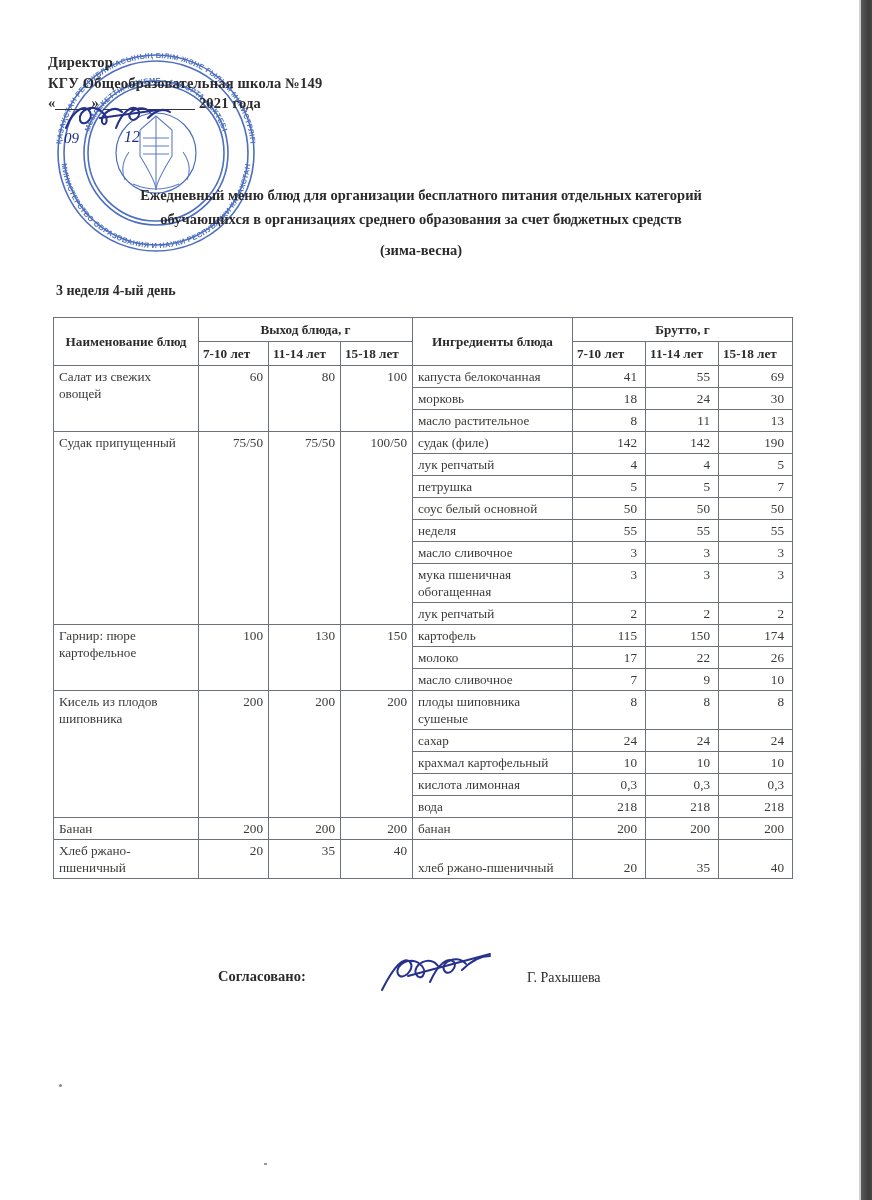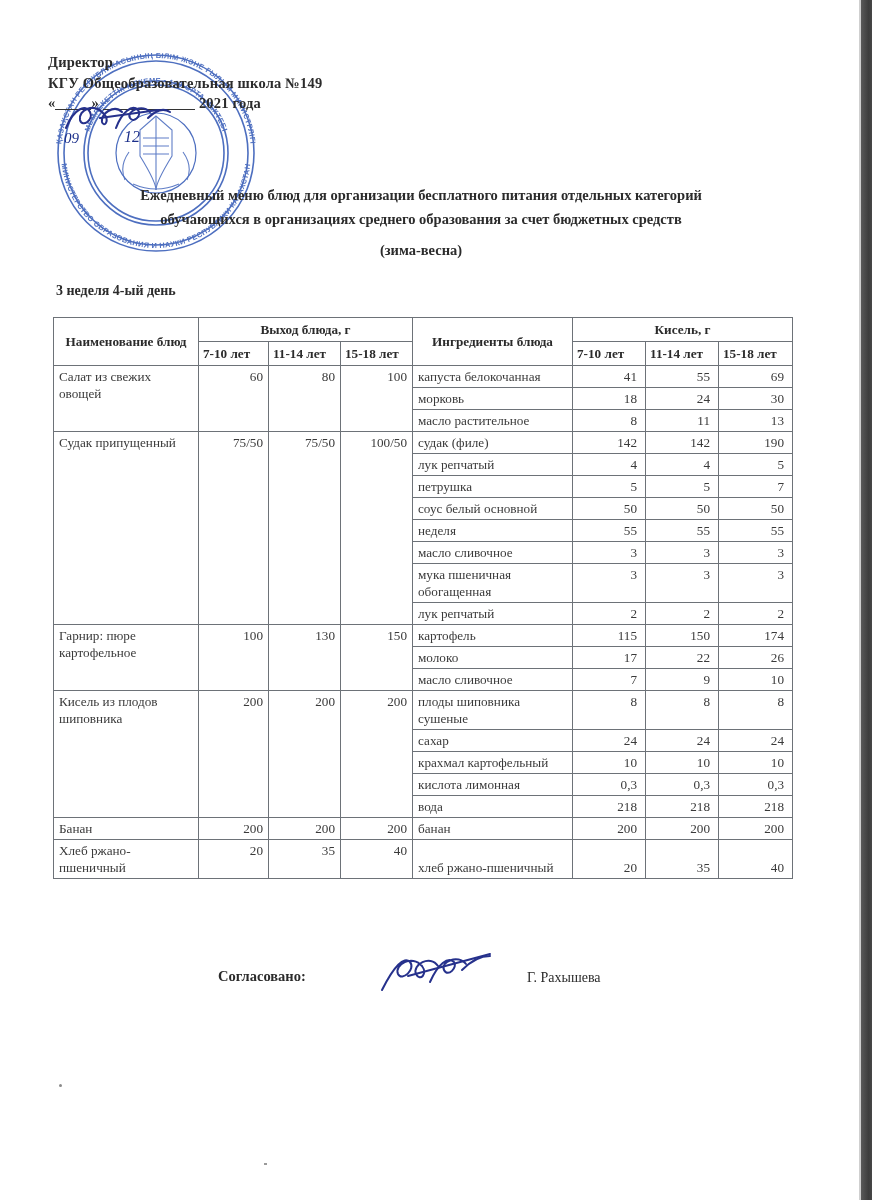--- a/index.html
+++ b/index.html
@@ -307,21 +307,21 @@
       <col style="width:160px">
       <col style="width:73px">
       <col style="width:73px">
       <col style="width:74px">
     </colgroup>
     <thead>
       <tr>
         <th rowspan="2">Наименование блюд</th>
         <th colspan="3">Выход блюда, г</th>
         <th rowspan="2">Ингредиенты блюда</th>
-        <th colspan="3">Кисель, г</th>
+        <th colspan="3">Брутто, г</th>
       </tr>
       <tr>
         <th class="age-head">7-10 лет</th>
         <th class="age-head">11-14 лет</th>
         <th class="age-head">15-18 лет</th>
         <th class="age-head">7-10 лет</th>
         <th class="age-head">11-14 лет</th>
         <th class="age-head">15-18 лет</th>
       </tr>
     </thead>

